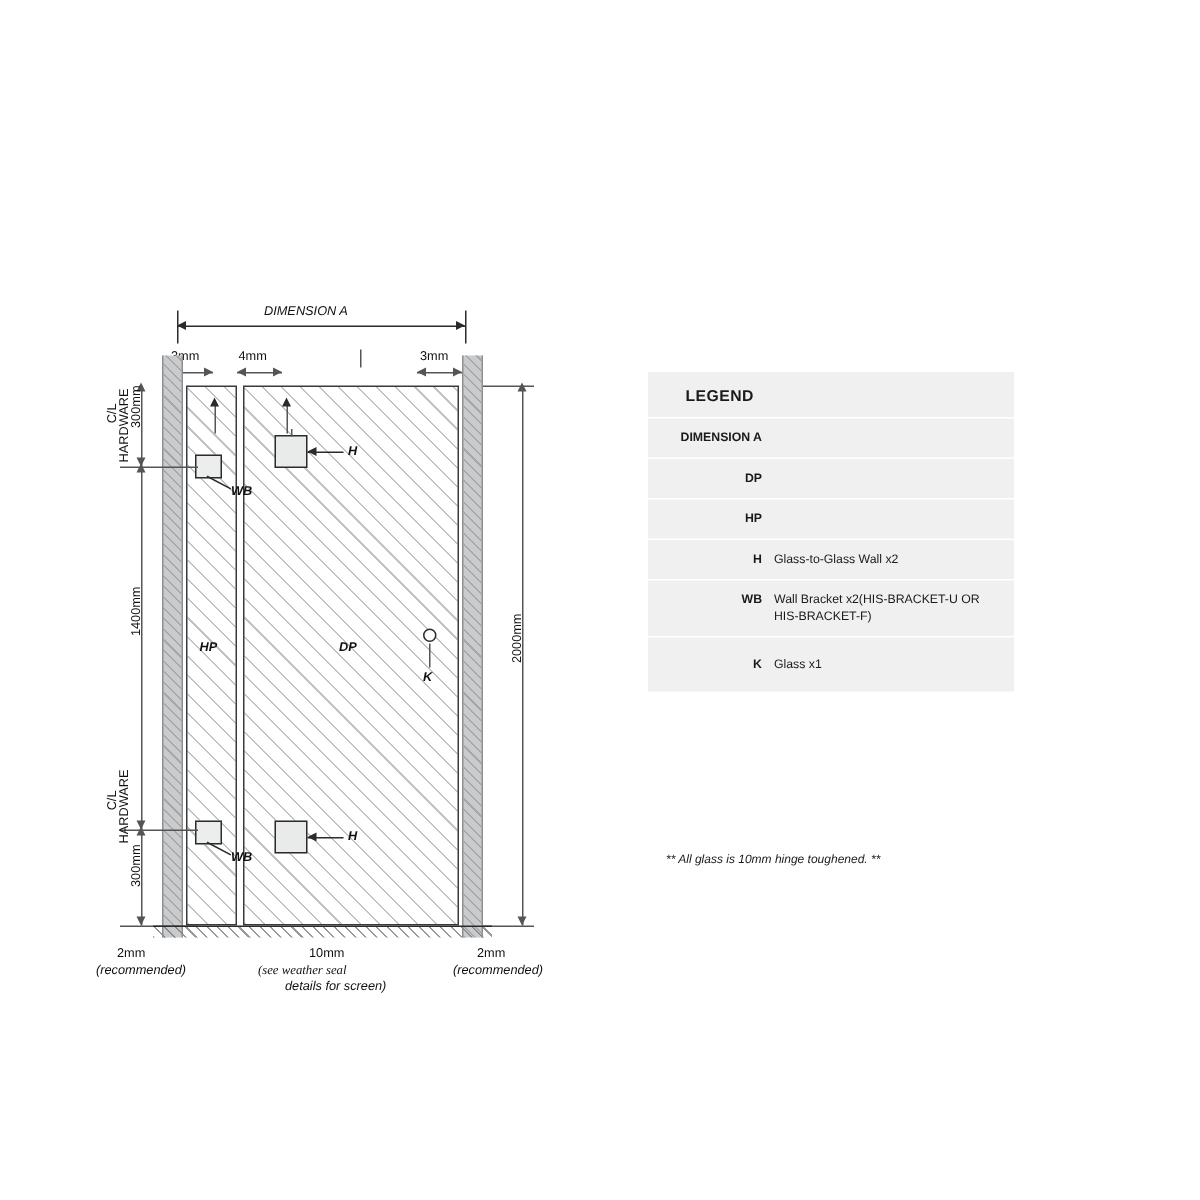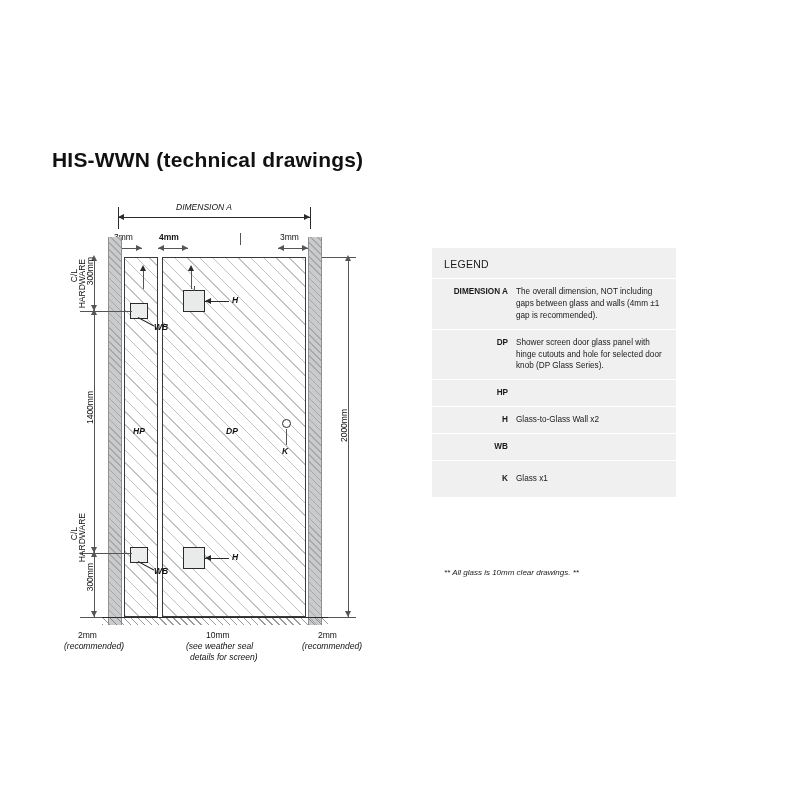--- a/index.html
+++ b/index.html
@@ -147,23 +147,24 @@
   #legend {
     position: absolute;
     left: 432px;
     top: 248px;
     width: 244px;
     background: #f0f0f0;
     box-sizing: border-box;
   }
   #legend .legend-title {
     font-size: 10.5px;
-    font-weight: normal;
+    font-weight: bold;
     padding: 10px 12px 8px 12px;
     letter-spacing: .3px;
+    margin-left: 13px;
   }
   .legend-row {
     display: flex;
     border-top: 1px solid #ffffff;
     padding: 7px 10px 7px 10px;
     box-sizing: border-box;
   }
   .legend-key {
     width: 74px;
     flex: 0 0 74px;
@@ -187,40 +188,39 @@
     font-size: 8px;
     font-style: italic;
     color: #1a1a1a;
   }
 </style>
 </head>
 <body>
 
 <div id="page">
 
-  <div id="title">HIS-WWN (technical drawings)</div>
 
   <div id="drawing">
 
     <div class="vline" style="left:78px; top:12px; height:22px;"></div>
     <div class="vline" style="left:270px; top:12px; height:22px;"></div>
     <div class="hline" style="left:78px; top:22px; width:192px;"></div>
     <div class="ar ar-l" style="left:78px; top:19px;"></div>
     <div class="ar ar-r" style="left:264px; top:19px;"></div>
     <div class="lbl italic" style="left:136px; top:8px;">DIMENSION A</div>
 
     <div class="thinline" style="left:72px; top:53px; width:30px;"></div>
     <div class="ar ar-l" style="left:72px; top:50px; border-right-color:#555;"></div>
     <div class="ar ar-r" style="left:96px; top:50px; border-left-color:#555;"></div>
     <div class="lbl" style="left:74px; top:38px;">3mm</div>
 
     <div class="thinline" style="left:118px; top:53px; width:30px;"></div>
     <div class="ar ar-l" style="left:118px; top:50px; border-right-color:#555;"></div>
     <div class="ar ar-r" style="left:142px; top:50px; border-left-color:#555;"></div>
-    <div class="lbl" style="left:119px; top:38px;font-weight:bold;">4mm</div>
+    <div class="lbl" style="left:119px; top:38px;">4mm</div>
 
     <div class="thinline" style="left:238px; top:53px; width:30px;"></div>
     <div class="ar ar-l" style="left:238px; top:50px; border-right-color:#555;"></div>
     <div class="ar ar-r" style="left:262px; top:50px; border-left-color:#555;"></div>
     <div class="lbl" style="left:240px; top:38px;">3mm</div>
 
     <div class="vthin" style="left:200px; top:38px; height:12px;"></div>
 
     <div class="wall" style="left:68px; top:42px; width:12px; height:388px;">
       <div class="wall-hatch" style="inset:0;"></div>
@@ -295,49 +295,48 @@
     <div class="ar ar-d" style="left:305px; top:416px; border-top-color:#555;"></div>
     <div class="lbl vert" style="left:300px; top:214px;">2000mm</div>
 
     <div class="hline" style="left:62px; top:422px; width:226px;"></div>
     <div class="floor-hatch" style="left:62px; top:423px; width:226px; height:7px; opacity:.8;"></div>
 
     <div class="lbl" style="left:38px; top:436px;">2mm</div>
     <div class="lbl italic" style="left:24px; top:447px;">(recommended)</div>
 
     <div class="lbl" style="left:166px; top:436px;">10mm</div>
-    <div class="lbl italic" style="left:146px; top:447px;">(see weather seal</div>
+    <div class="lbl italic" style="left:132px; top:447px;font-family:Liberation Serif, serif;">(see weather seal</div>
     <div class="lbl italic" style="left:150px; top:458px;">details for screen)</div>
 
     <div class="lbl" style="left:278px; top:436px;">2mm</div>
     <div class="lbl italic" style="left:262px; top:447px;">(recommended)</div>
   </div>
 
   <div id="legend">
     <div class="legend-title">LEGEND</div>
 
     <div class="legend-row">
       <div class="legend-key">DIMENSION A</div>
-      <div class="legend-desc">The overall dimension, NOT including gaps between glass and walls (4mm ±1 gap is recommended).</div>
     </div>
     <div class="legend-row">
       <div class="legend-key">DP</div>
-      <div class="legend-desc">Shower screen door glass panel with hinge cutouts and hole for selected door knob (DP Glass Series).</div>
     </div>
     <div class="legend-row">
       <div class="legend-key">HP</div>
     </div>
     <div class="legend-row">
       <div class="legend-key">H</div>
       <div class="legend-desc">Glass-to-Glass Wall x2</div>
     </div>
     <div class="legend-row">
       <div class="legend-key">WB</div>
+      <div class="legend-desc">Wall Bracket x2(HIS-BRACKET-U OR HIS-BRACKET-F)</div>
     </div>
     <div class="legend-row" style="padding-top:12px; padding-bottom:12px;">
       <div class="legend-key">K</div>
       <div class="legend-desc">Glass x1</div>
     </div>
   </div>
 
-  <div id="legend-note">** All glass is 10mm clear drawings. **</div>
+  <div id="legend-note">** All glass is 10mm hinge toughened. **</div>
 
 </div>
 
 </body></html>

